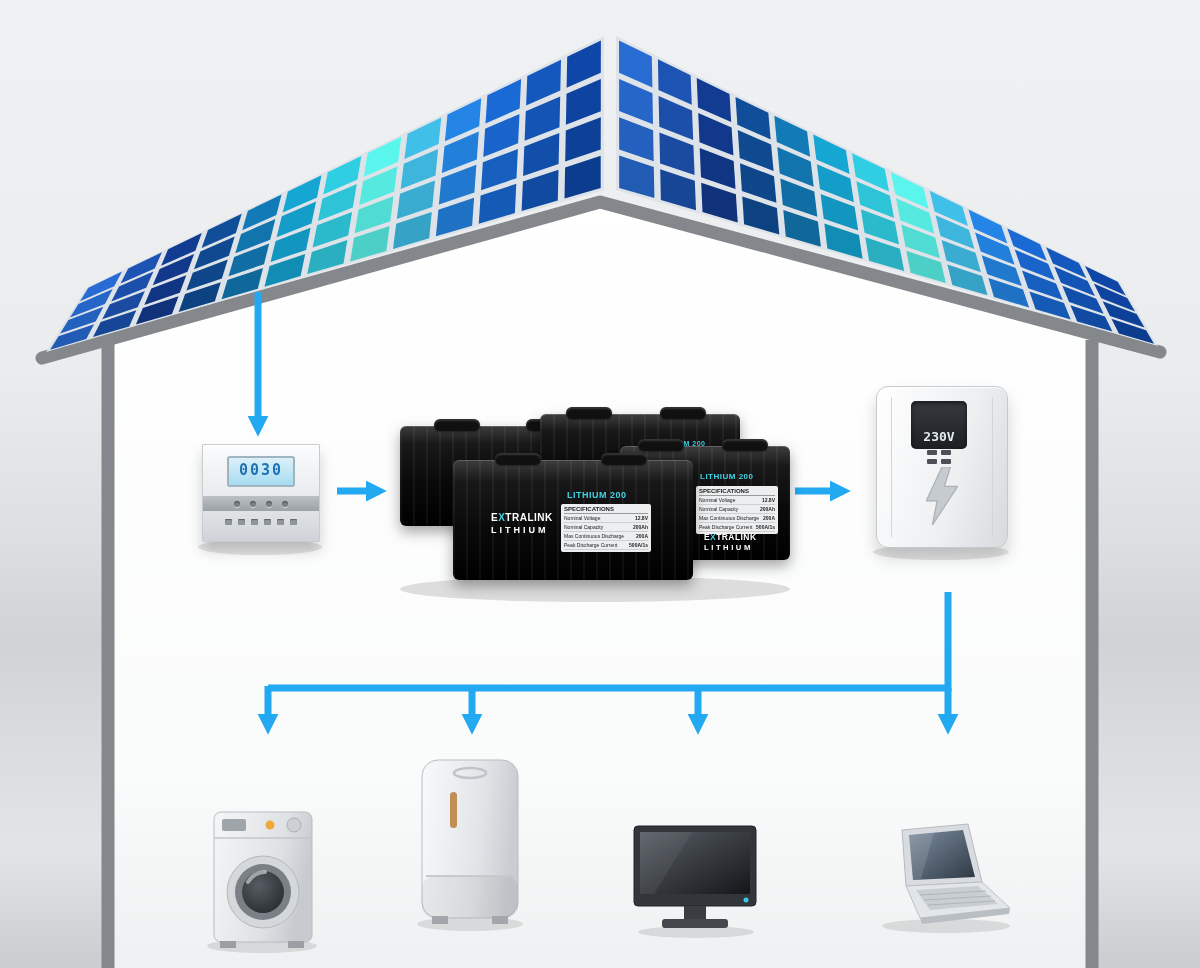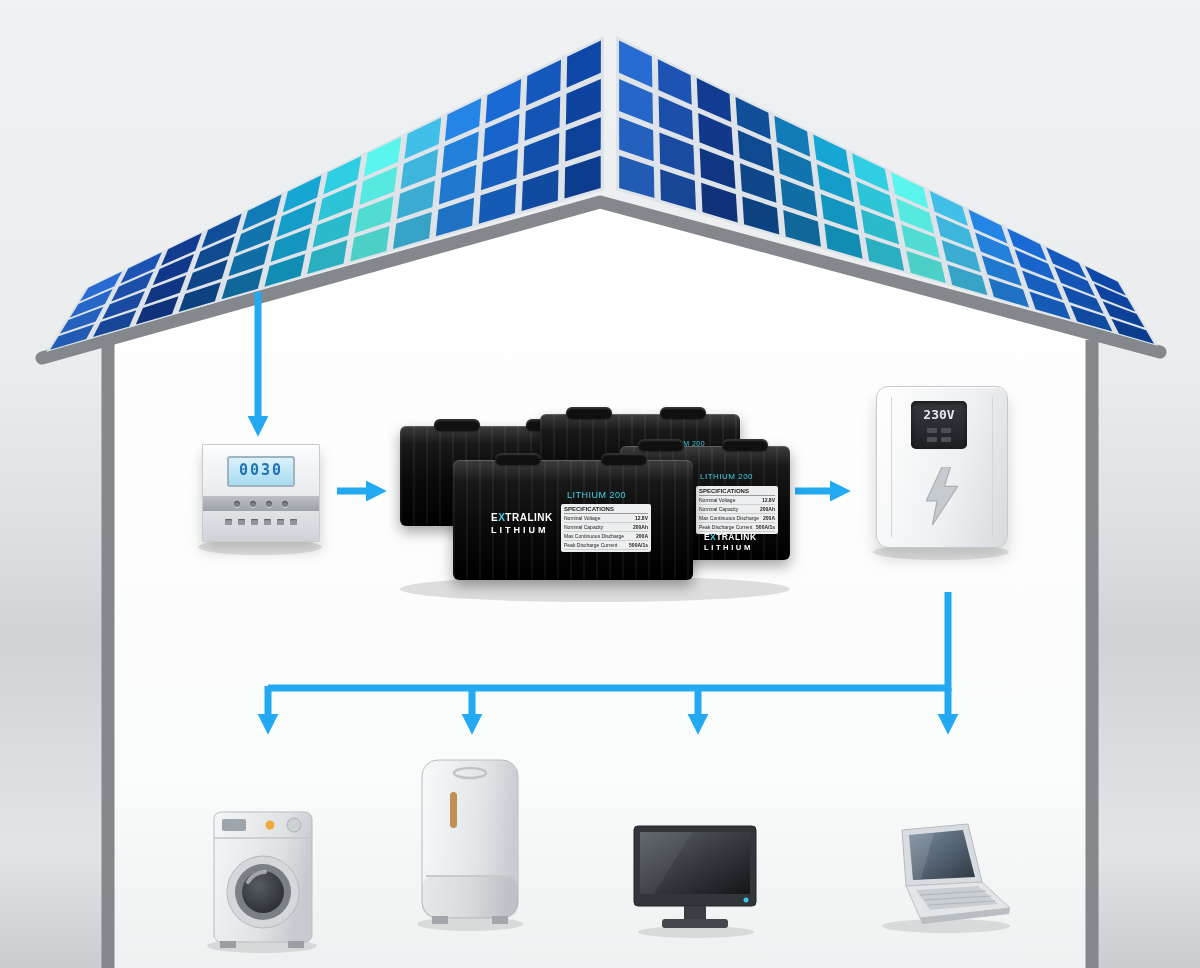--- a/index.html
+++ b/index.html
@@ -37,21 +37,21 @@
       repeating-linear-gradient(90deg,rgba(255,255,255,0.05) 0 2px,rgba(0,0,0,0) 2px 13px),
       linear-gradient(180deg,#3d3d3d 0%,#181818 18%,#0a0a0a 55%,#000 100%);
     box-shadow:0 6px 14px rgba(0,0,0,0.35), inset 0 1px 0 rgba(255,255,255,0.18);
   }
   .bat-bl{left:5px;top:18px;width:210px;height:100px;z-index:1;}
   .bat-br{left:145px;top:6px;width:200px;height:96px;z-index:2;}
   .bat-fr{left:225px;top:38px;width:170px;height:114px;z-index:3;}
   .bat-fl{left:58px;top:52px;width:240px;height:120px;z-index:4;}
   .handle{position:absolute;top:-7px;width:46px;height:12px;background:#101010;border-radius:6px;
     box-shadow:inset 0 2px 2px rgba(255,255,255,0.16),0 1px 2px rgba(0,0,0,.4);}
-  .bat-model{position:absolute;color:#3fd4e8;font-weight:normal;font-size:9px;letter-spacing:.5px;white-space:nowrap;}
+  .bat-model{position:absolute;color:#3fd4e8;font-weight:bold;font-size:9px;letter-spacing:.5px;white-space:nowrap;}
   .bat-br .bat-model{left:118px;top:26px;font-size:7px;}
   .bat-fr .bat-model{left:80px;top:26px;font-size:8px;}
   .bat-fl .bat-model{left:114px;top:30px;}
   .spec-panel{position:absolute;background:#eceef0;border-radius:2px;padding:2px 3px;color:#1b1b1b;}
   .bat-fl .spec-panel{left:108px;top:44px;width:84px;}
   .bat-fr .spec-panel{left:76px;top:40px;width:76px;}
   .spec-title{font-size:6px;font-weight:bold;border-bottom:1px solid #9a9a9a;padding-bottom:1px;}
   .spec-row{display:flex;justify-content:space-between;gap:3px;font-size:5px;line-height:1.6;border-bottom:1px solid #cfcfcf;}
   .spec-row b{font-weight:bold;white-space:nowrap;}
   .bat-logo{position:absolute;}
@@ -66,21 +66,21 @@
     position:absolute;left:876px;top:386px;width:130px;height:160px;z-index:3;
     border-radius:12px;border:1px solid #c5c9cd;
     background:linear-gradient(105deg,#ffffff,#edeff1 60%,#d7dadd);
     box-shadow:0 10px 16px rgba(0,0,0,0.16), inset 0 1px 0 #fff;
   }
   .seam{position:absolute;top:10px;bottom:10px;width:1px;background:#d3d6d9;}
   .seam.l{left:14px;}.seam.r{right:14px;}
   .inv-display{position:absolute;left:34px;top:14px;width:56px;height:48px;border-radius:5px;
     background:linear-gradient(180deg,#35393e,#1d2023);box-shadow:inset 0 2px 4px rgba(0,0,0,.6);
     padding-top:6px;text-align:center;box-sizing:border-box;}
-  .inv-value{font:bold 13px "DejaVu Sans Mono",monospace;color:#e4e9ec;}
+  .inv-value{font:bold 13px "DejaVu Sans Mono",monospace;color:#e4e9ec;margin-top:22px;}
   .inv-btns{margin-top:6px;display:grid;grid-template-columns:repeat(2,10px);gap:4px;justify-content:center;}
   .inv-btns span{width:10px;height:5px;background:#4c5157;border-radius:1px;}
   .bolt{position:absolute;left:49px;top:80px;}
 </style>
 </head>
 <body>
 
 <div class="stage">
 
   <svg class="scene" width="1200" height="968" viewBox="0 0 1200 968">

